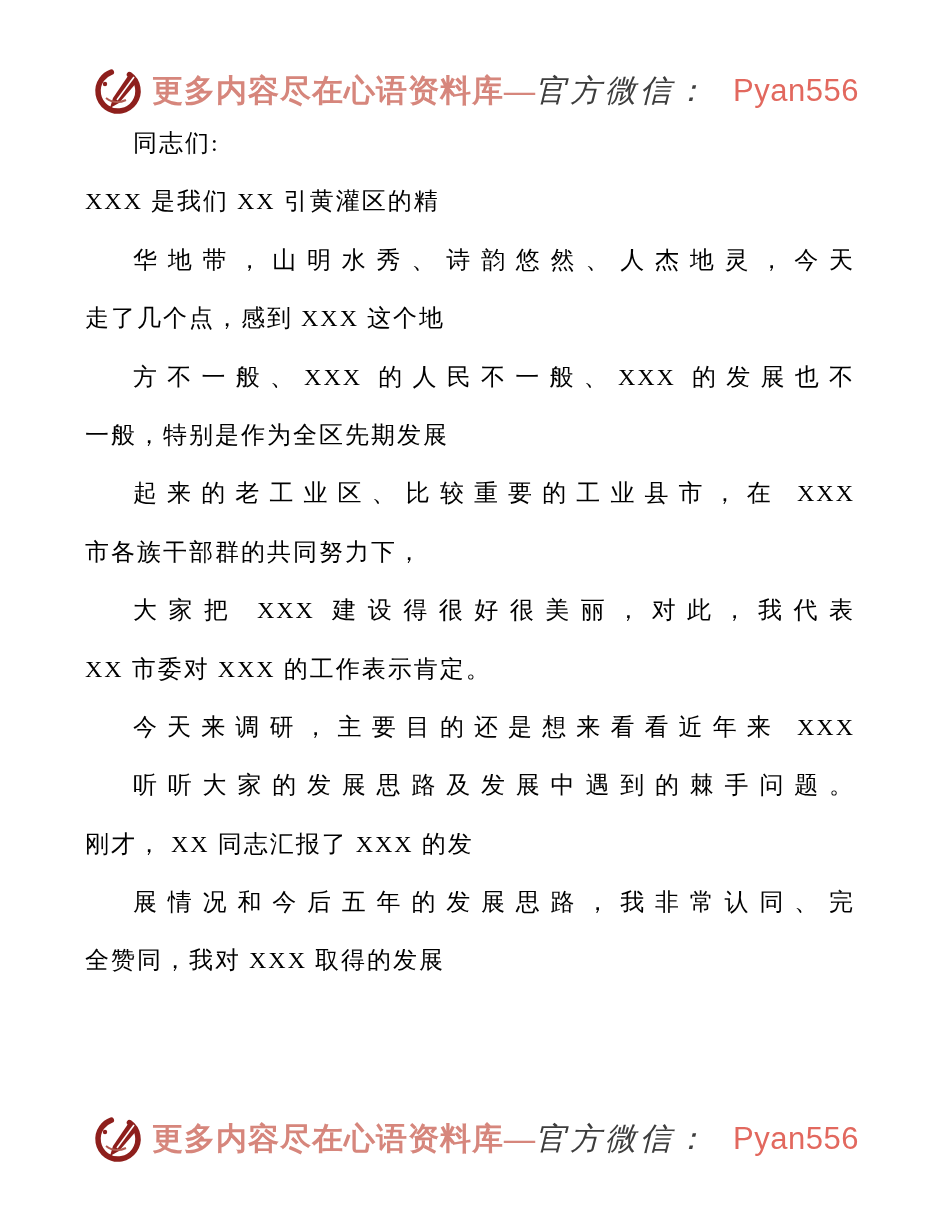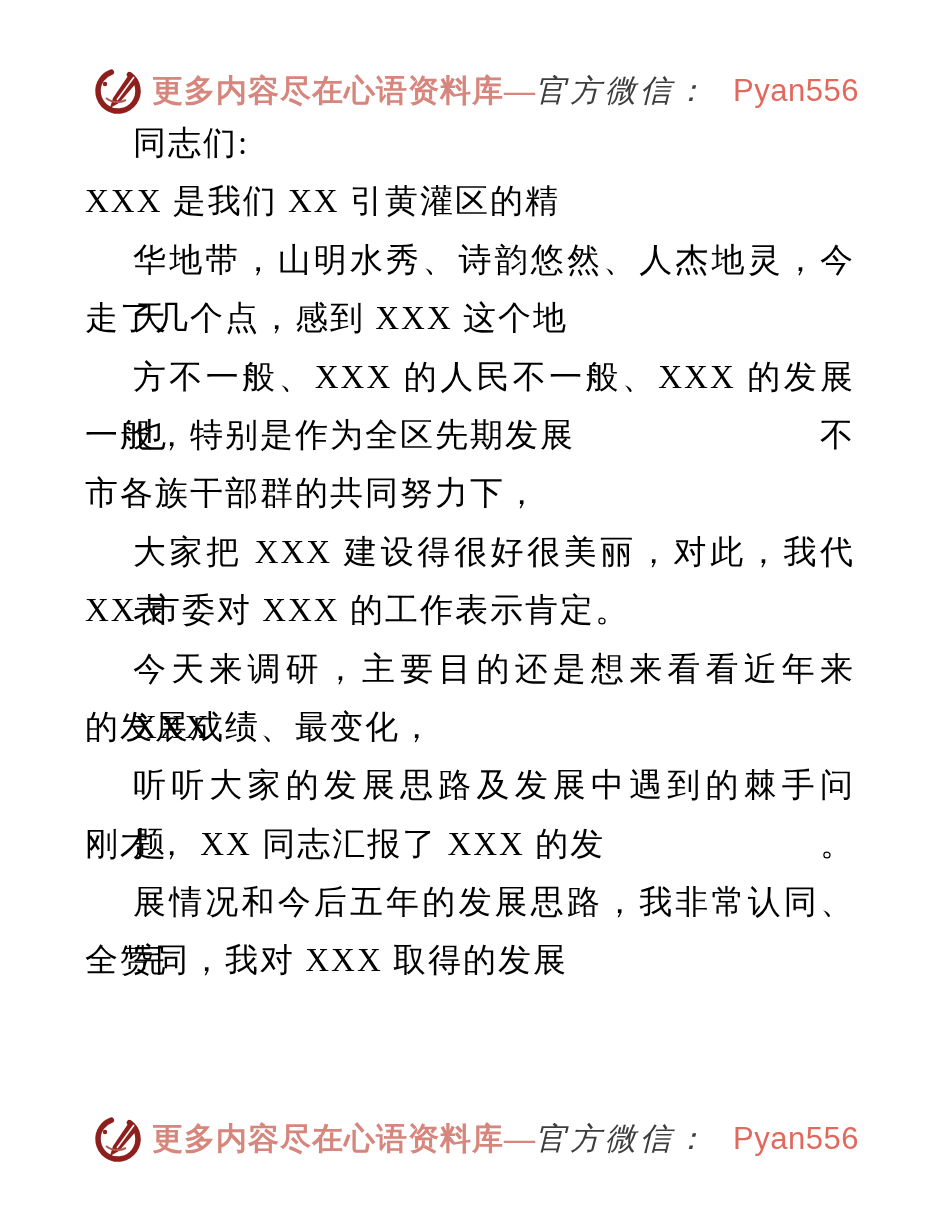--- a/index.html
+++ b/index.html
@@ -56,21 +56,21 @@
     font-size: 31px;
     letter-spacing: 0.5px;
     margin-left: 23px;
   }
   
   .doc-body {
     position: absolute;
     left: 85px;
     top: 114px;
     width: 770px;
-    font-size: 33px;
+    font-size: 24px;
     line-height: 58.4px;
     color: #000000;
     letter-spacing: 2px;
   }
   .line {
     height: 58.4px;
     text-align: left;
   }
   .line.indent { padding-left: 48px; }
   .line.full {
@@ -101,25 +101,25 @@
     </span>
   </div>
 
   <div class="doc-body" id="doc-body">
       <div class="line indent">同志们:</div>
       <div class="line">XXX 是我们 XX 引黄灌区的精</div>
       <div class="line indent full">华地带，山明水秀、诗韵悠然、人杰地灵，今天</div>
       <div class="line">走了几个点，感到 XXX 这个地</div>
       <div class="line indent full">方不一般、XXX 的人民不一般、XXX 的发展也不</div>
       <div class="line">一般，特别是作为全区先期发展</div>
+      <div class="line indent full">起来的老工业区、比较重要的工业县市，在 XXX</div>
       <div class="line">市各族干部群的共同努力下，</div>
       <div class="line indent full">大家把 XXX 建设得很好很美丽，对此，我代表</div>
       <div class="line">XX 市委对 XXX 的工作表示肯定。</div>
       <div class="line indent full">今天来调研，主要目的还是想来看看近年来 XXX</div>
-      <div class="line">的发展成绩、最变化，</div>
       <div class="line indent full">听听大家的发展思路及发展中遇到的棘手问题。</div>
       <div class="line">刚才， XX 同志汇报了 XXX 的发</div>
       <div class="line indent full">展情况和今后五年的发展思路，我非常认同、完</div>
       <div class="line">全赞同，我对 XXX 取得的发展</div>
     </div>
 
   <div class="watermark watermark-bottom">
     <span class="wm-logo">
       <svg viewBox="0 0 54 54" xmlns="http://www.w3.org/2000/svg" aria-hidden="true">
         <circle cx="27" cy="27" r="20" fill="none" stroke="#8e1f1c" stroke-width="5.5" stroke-dasharray="106 20" stroke-linecap="round" transform="rotate(-55 27 27)"></circle>

